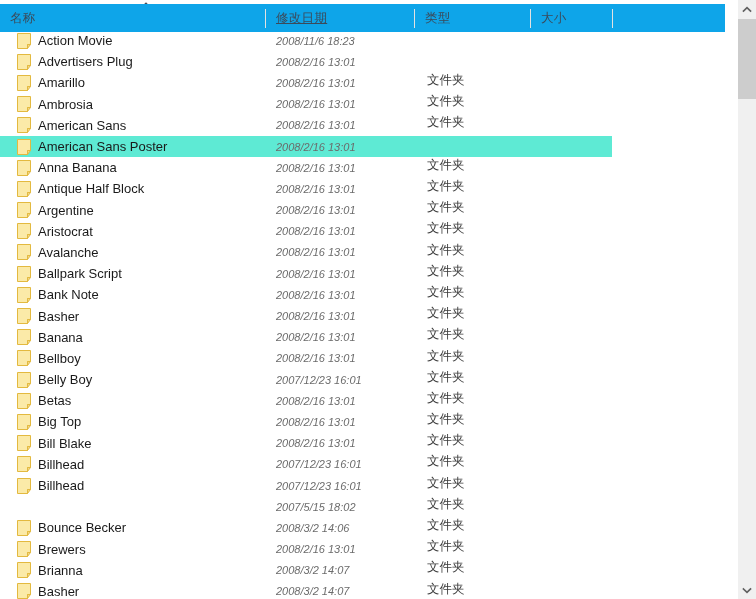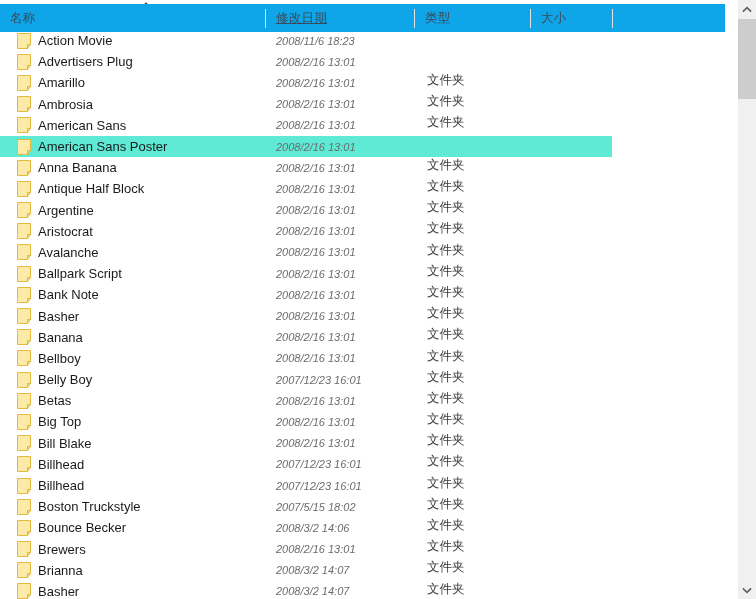--- a/index.html
+++ b/index.html
@@ -664,29 +664,20 @@
             <span>2007/12/23 16:01</span>
           </div>
           <div class="cell cell-type">
             <span>文件夹</span>
           </div>
           <div class="cell cell-size">
             <span></span>
           </div>
         </div>
         <div class="row">
-          <div class="cell cell-name">
-            <span class="folder-icon">
-    <svg width="14" height="16" viewBox="0 0 14 16" aria-hidden="true">
-      <path d="M0.5 0.5 H13.5 V11.5 H10.5 V15.5 H0.5 Z" fill="#fbeaa8" stroke="#e3b93f" stroke-width="1"></path>
-      <path d="M10.5 15.5 L13.5 11.5 H10.5 Z" fill="#f2d98a" stroke="#e3b93f" stroke-width="1" stroke-linejoin="round"></path>
-    </svg>
-            </span>
-            <span class="name-text">Boston Truckstyle</span>
-          </div>
           <div class="cell cell-date">
             <span>2007/5/15 18:02</span>
           </div>
           <div class="cell cell-type">
             <span>文件夹</span>
           </div>
           <div class="cell cell-size">
             <span></span>
           </div>
         </div>

